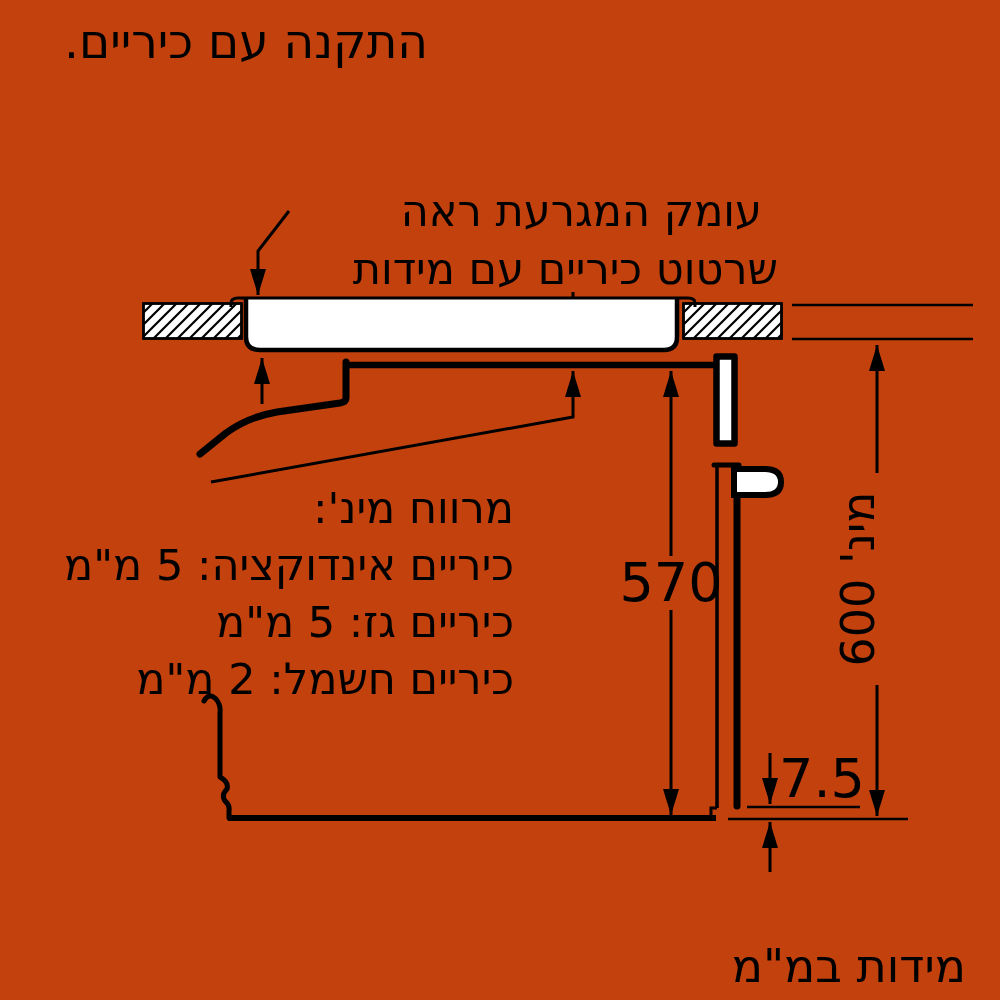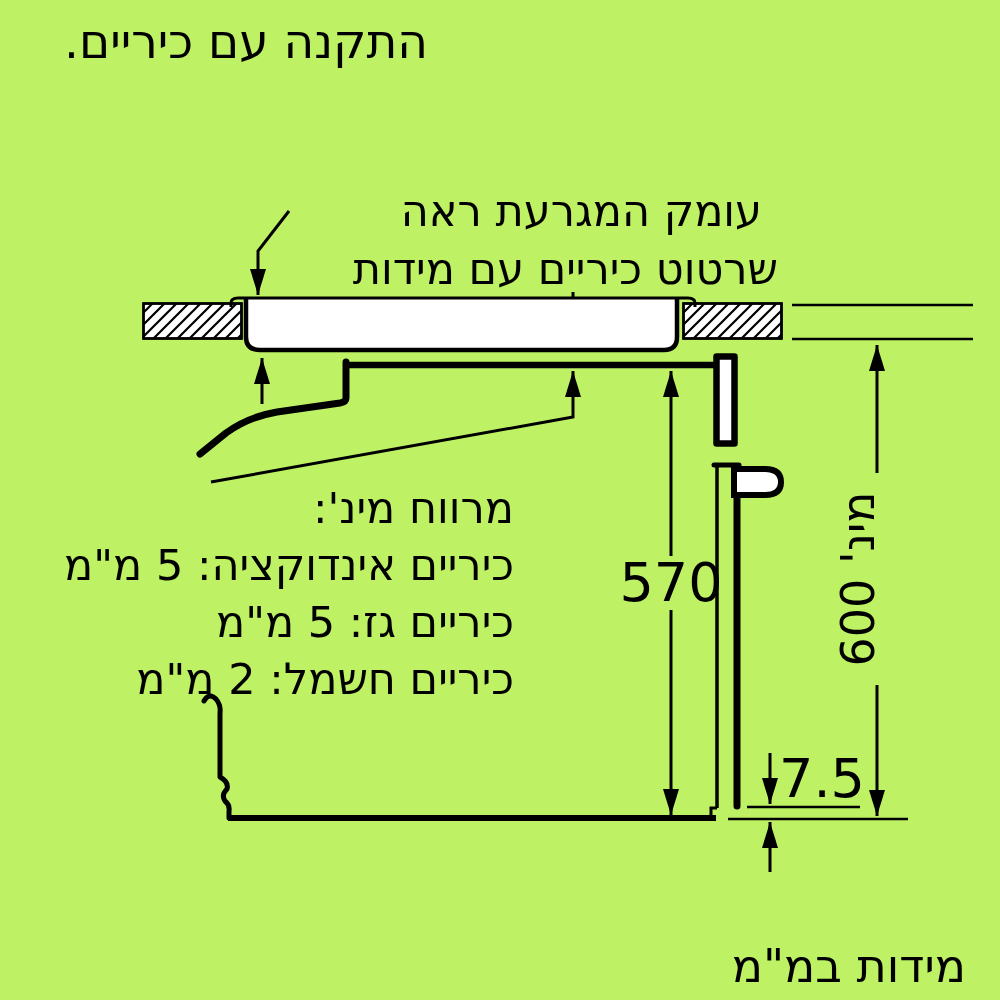--- a/index.html
+++ b/index.html
@@ -1,16 +1,16 @@
 <!DOCTYPE html>
 <html lang="he"><head>
 <meta charset="utf-8">
 <style>
   html,body{margin:0;padding:0;background:#ffffff;}
-  .stage{position:relative;width:1000px;height:1000px;background:#bef264;overflow:hidden;}
+  .stage{position:relative;width:1000px;height:1000px;background:#c2410c;overflow:hidden;}
   svg{display:block;}
   text{font-family:"DejaVu Sans","Liberation Sans",sans-serif;fill:#000000;}
   .he{direction:rtl;}
   .t-title{font-size:47px;}
   .t-ann{font-size:43px;}
   .t-note{font-size:43px;}
   .t-footer{font-size:46px;}
   .t-dim{font-size:54px;}
   .t-dimrot{font-size:46px;}
   .ln{stroke:#000000;fill:none;}

